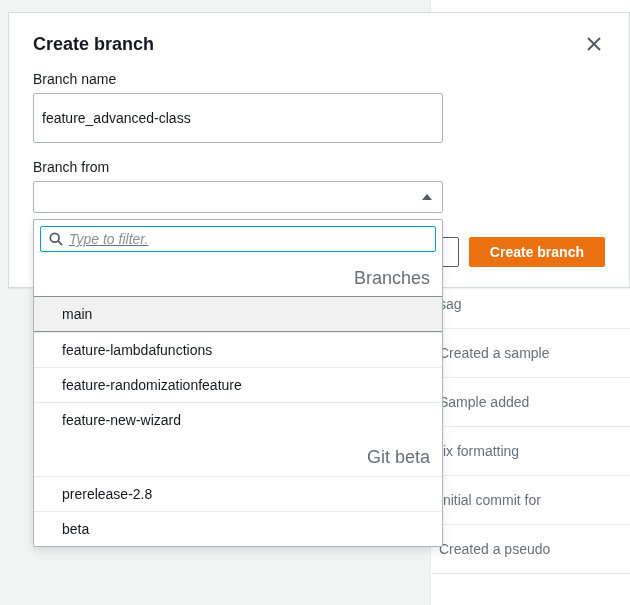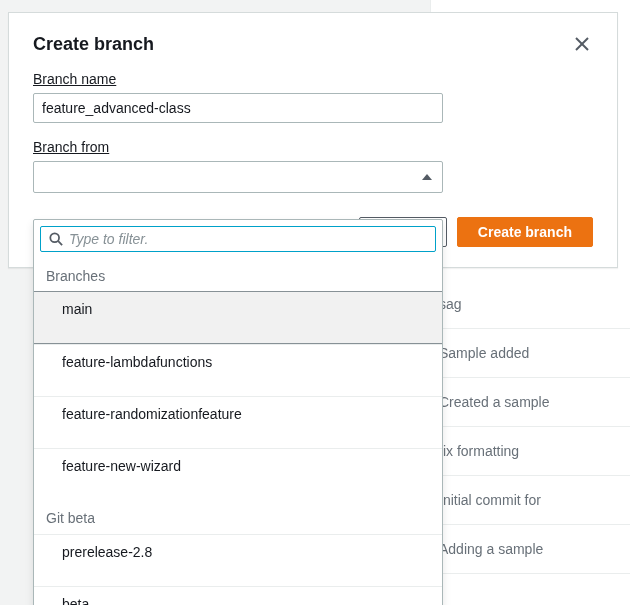--- a/index.html
+++ b/index.html
@@ -27,21 +27,21 @@
     }
     .bg-row {
       padding: 16px 8px;
       border-bottom: 1px solid #eaeded;
       color: #687078;
     }
     .modal {
       position: absolute;
       top: 12px;
       left: 8px;
-      right: 12px;
+      right: 0;
       background: #fff;
       border: 1px solid #d5dbdb;
       box-shadow: 0 1px 1px rgba(0,0,0,0.05);
       padding-bottom: 20px;
     }
     .modal-header {
       display: flex;
       justify-content: space-between;
       align-items: center;
       padding: 20px 24px 16px 24px;
@@ -52,31 +52,31 @@
       color: #16191f;
     }
     .close-btn {
       background: none;
       border: none;
       cursor: pointer;
       padding: 4px;
       color: #545b64;
     }
     .close-btn svg { display: block; }
-    .modal-body { padding: 0 24px; text-decoration: underline; }
+    .modal-body { padding: 0 24px; }
     .field { margin-bottom: 16px; }
     .field-label {
       font-size: 14px;
       color: #16191f;
       margin-bottom: 6px;
       display: block;
     }
     .text-input {
       width: 410px;
-      padding: 6px 8px;
+      padding: 16px 8px;
       border: 1px solid #aab7b8;
       border-radius: 2px;
       font-size: 14px;
       font-family: inherit;
       color: #16191f;
     }
     .dropdown-trigger {
       width: 410px;
       height: 32px;
       border: 1px solid #aab7b8;
@@ -117,32 +117,34 @@
     .filter-wrap svg { flex-shrink: 0; }
     .filter-input {
       border: none;
       outline: none;
       font-size: 14px;
       font-family: inherit;
       font-style: italic;
       color: #687078;
       flex: 1;
       background: transparent;
+      text-decoration: underline;
     }
     .filter-input::placeholder {
       font-style: italic;
       color: #879196;
     }
     .group-header {
       padding: 10px 12px 8px 12px;
       color: #687078;
-      font-size: 14px;
+      font-size: 18px;
+      text-align: right;
     }
     .option {
-      padding: 9px 12px 26px 28px;
+      padding: 9px 12px 9px 28px;
       cursor: pointer;
       border-top: 1px solid #eaeded;
       font-size: 14px;
       color: #16191f;
     }
     .option.highlighted {
       background: #f1f1f1;
       border: 1px solid #879196;
       border-left: none;
       border-right: none;
@@ -177,25 +179,25 @@
       border: 1px solid #ec7211;
       color: #fff;
     }
     .bg-row-label { color:#687078; }
   </style>
 </head>
 <body>
 
 <div class="bg-list">
   <div class="bg-row"><span class="bg-row-label">sag</span></div>
+  <div class="bg-row"><span class="bg-row-label">Created a sample</span></div>
   <div class="bg-row"><span class="bg-row-label">Sample added</span></div>
-  <div class="bg-row"><span class="bg-row-label">Created a sample</span></div>
   <div class="bg-row"><span class="bg-row-label">fix formatting</span></div>
   <div class="bg-row"><span class="bg-row-label">Initial commit for</span></div>
-  <div class="bg-row"><span class="bg-row-label">Adding a sample</span></div>
+  <div class="bg-row"><span class="bg-row-label">Created a pseudo</span></div>
 </div>
 
 <div class="modal">
 
   <div class="modal-header">
     <h2 class="modal-title">Create branch</h2>
     <button class="close-btn">
       <svg width="14" height="14" viewBox="0 0 14 14">
         <line x1="1" y1="1" x2="13" y2="13" stroke="#545b64" stroke-width="2"></line>
         <line x1="13" y1="1" x2="1" y2="13" stroke="#545b64" stroke-width="2"></line>

